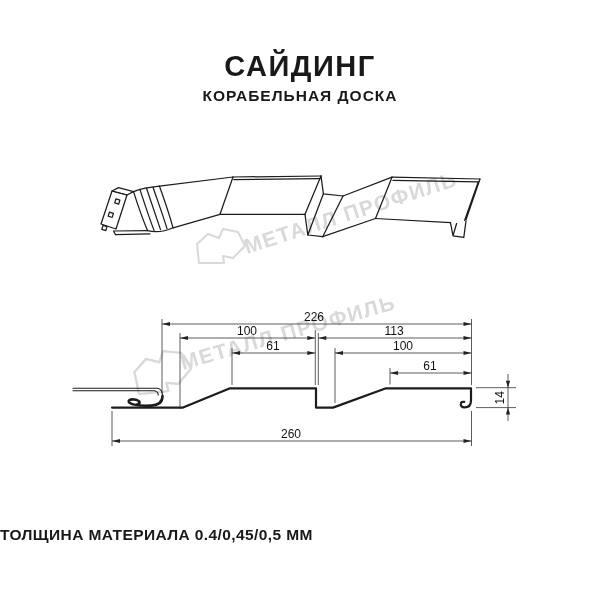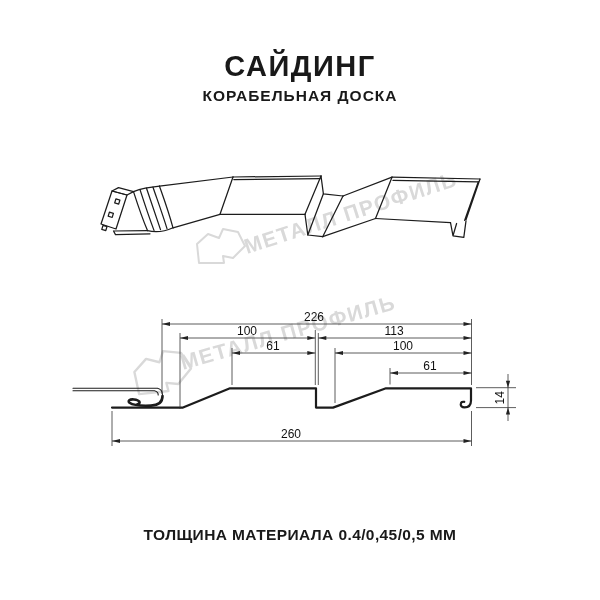--- a/index.html
+++ b/index.html
@@ -2,21 +2,21 @@
 <html><head>
 <meta charset="utf-8">
 <style>
   html,body{margin:0;padding:0;background:#fff;}
   .stage{position:relative;width:600px;height:600px;background:#ffffff;overflow:hidden;
          font-family:"Liberation Sans", sans-serif;color:#111;}
   .hdr{position:absolute;left:0;width:600px;text-align:center;}
   .hdr-title{top:50px;font-size:29px;font-weight:800;letter-spacing:1.5px;color:#191919;}
   .hdr-sub{top:87px;font-size:15.5px;font-weight:700;letter-spacing:1px;color:#191919;}
   .hdr-model{top:105px;font-size:12.5px;font-weight:700;letter-spacing:.5px;color:#191919;}
-  .ftr{position:absolute;left:0;top:526px;width:600px;text-align:center;
+  .ftr{position:absolute;left:0;top:526px;width:600px;text-align:left;
        font-size:15.5px;font-weight:700;letter-spacing:.4px;color:#191919;}
   svg{position:absolute;left:0;top:0;}
   .ln3d{stroke:#1c1c1c;stroke-width:1.25;fill:none;stroke-linejoin:round;stroke-linecap:round;}
   .lnsec{stroke:#1c1c1c;stroke-width:2.2;fill:none;stroke-linejoin:round;stroke-linecap:round;}
   .lnthin{stroke:#1c1c1c;stroke-width:1.1;fill:none;stroke-linecap:round;}
   .lnlock{stroke:#1c1c1c;stroke-width:2.6;fill:none;stroke-linecap:round;}
   .dim{stroke:#333;stroke-width:.8;fill:none;}
   .arr{fill:#222;stroke:none;}
   .dimtxt{font-family:"Liberation Sans",sans-serif;font-size:12px;fill:#111;}
   .wm{stroke:#d9d9d9;stroke-width:2;fill:none;stroke-linejoin:round;}

